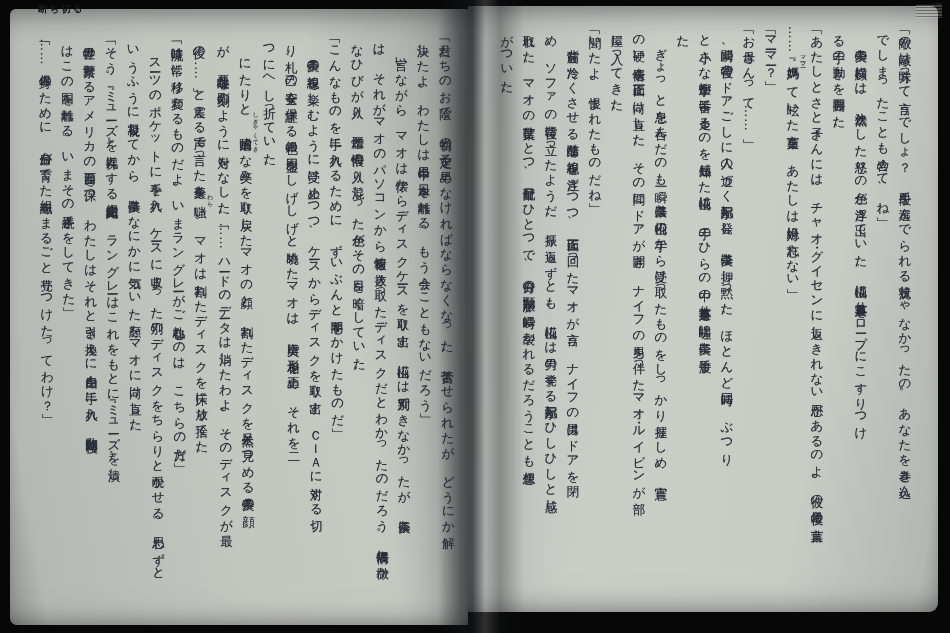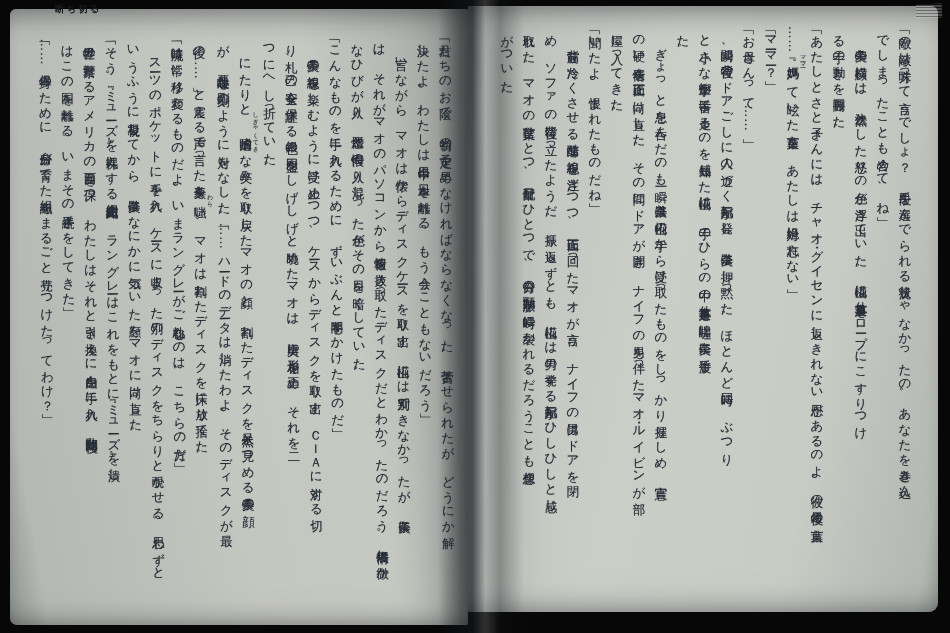--- a/index.html
+++ b/index.html
@@ -13,21 +13,21 @@
   .page-left{left:10px;top:9px;width:458px;height:616px;border-radius:6px 2px 2px 7px;
     background:linear-gradient(80deg,#8d938d 0%,#b5b9b3 7%,#c4c6c0 45%,#c6c8c2 70%,#a9ada7 97%);
     box-shadow:inset -44px 0 58px -34px rgba(28,32,38,.55), inset 0 22px 26px -18px rgba(28,32,38,.45),
                inset 0 -16px 20px -14px rgba(28,32,38,.38);}
   .gutter{position:absolute;left:438px;top:0;width:86px;height:633px;pointer-events:none;
     background:linear-gradient(to right,rgba(20,23,27,0) 0%,rgba(20,23,27,.42) 26%,rgba(20,23,27,.55) 40%,
                rgba(235,236,232,.18) 55%,rgba(20,23,27,.25) 72%,rgba(20,23,27,0) 100%);}
   .edge-stack{position:absolute;right:8px;top:4px;width:26px;height:14px;opacity:.5;transform:rotate(-2deg);
     background:repeating-linear-gradient(to bottom,rgba(30,33,38,.8) 0 1px,rgba(210,212,206,.6) 1px 3px);}
   .running-head{position:absolute;left:38px;top:3px;font-size:9.5px;font-weight:700;
-    letter-spacing:2px;color:#141920;margin-left:17px;}
+    letter-spacing:2px;color:#141920;}
   .vtext{position:absolute;writing-mode:vertical-rl;text-orientation:mixed;
     font-size:12.5px;line-height:22px;letter-spacing:1px;color:#272d37;
     text-shadow:0 0 .7px rgba(39,45,55,.55);}
   .vtext-right{top:26px;left:492px;width:424px;height:584px;}
   .vtext-left{top:36px;left:34px;width:424px;height:586px;transform:rotate(-.4deg);}
   .tcol{margin:0;}
   ruby{ruby-align:center;}
   rt{font-size:6px;letter-spacing:0;color:#3a404a;}
 </style>
 </head>

